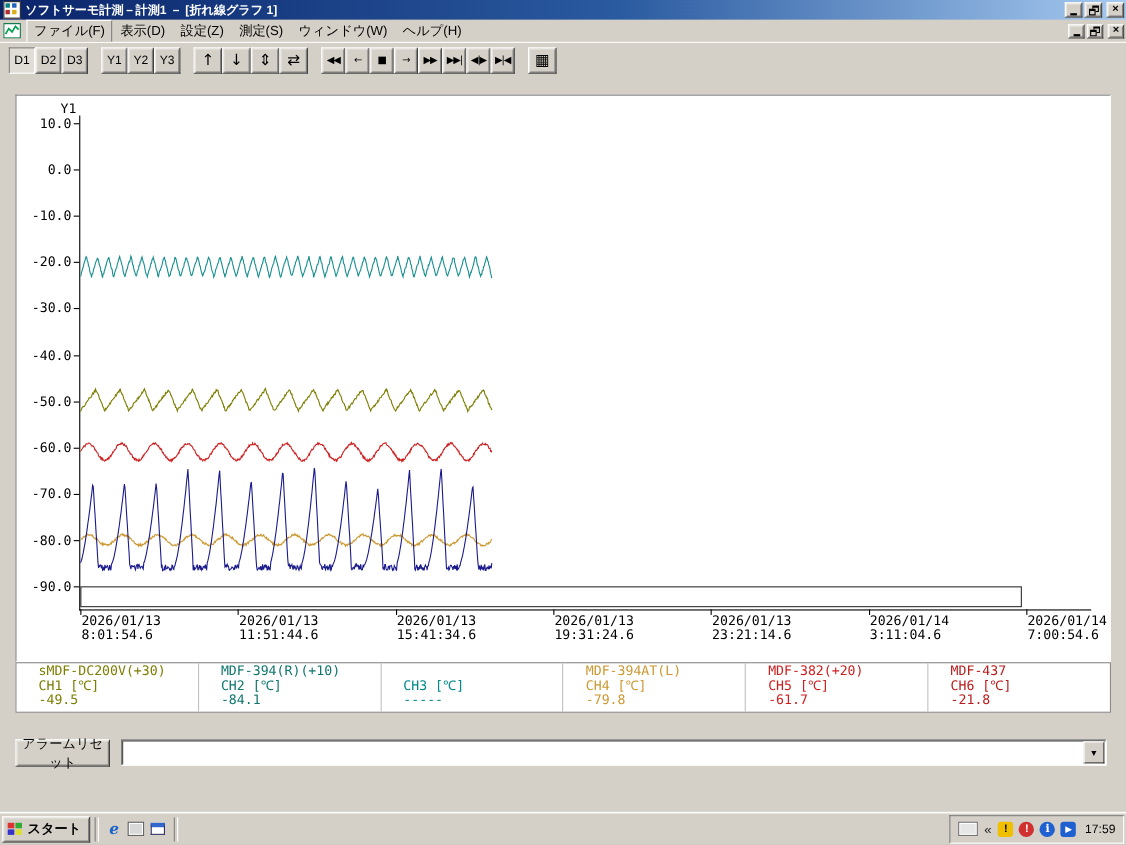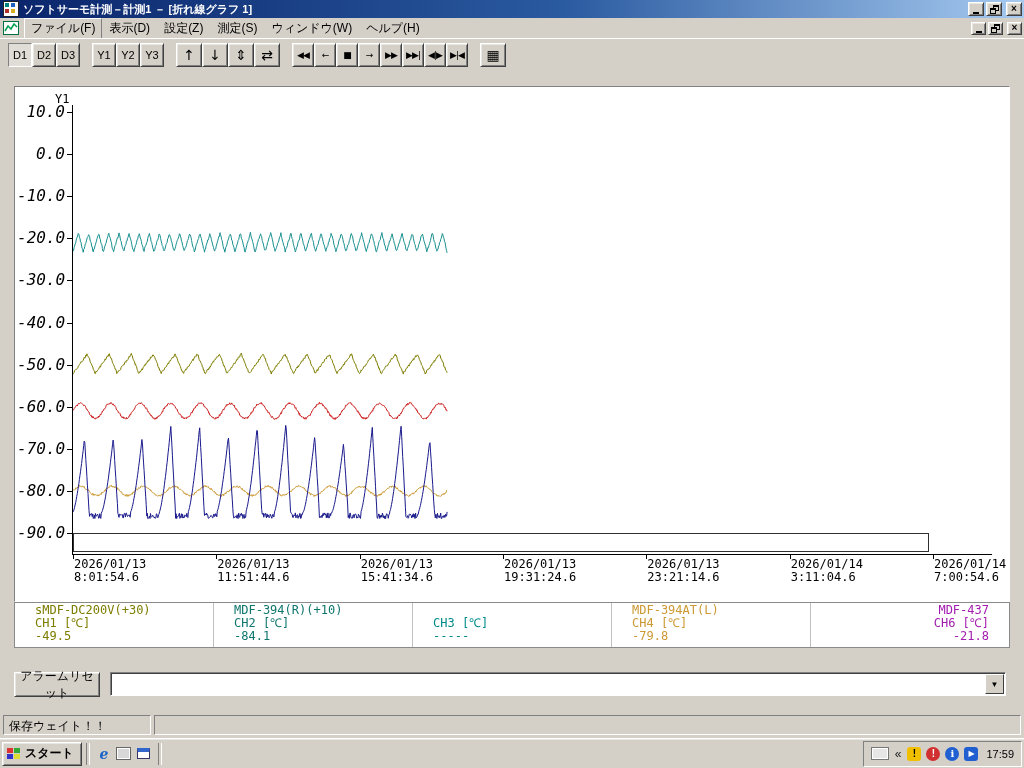--- a/index.html
+++ b/index.html
@@ -56,21 +56,21 @@
   .tbtn.icon.nav { width:22px; font-size:9px; letter-spacing:-1px; }
   .tbtn.pressed { border-color:#808080 #ffffff #ffffff #808080; box-shadow:none; background:#e0ddd6; }
 
   
   .content { position:absolute; left:0; top:70px; width:1024px; height:642px; background:#d4d0c8; }
 
   .chart-panel { position:absolute; left:14px; top:16px; width:996px; height:516px; box-sizing:border-box;
                  background:#fff; border:1px solid; border-color:#808080 #ffffff #ffffff #808080;
                  overflow:hidden; font-family:"DejaVu Sans Mono","Liberation Mono",monospace; }
   .y-axis-title { position:absolute; left:40px; top:5px; font-size:12px; }
-  .ytick { position:absolute; left:2px; width:48px; text-align:right; font-size:16px; line-height:14px;font-style:italic; }
+  .ytick { position:absolute; left:2px; width:48px; text-align:right; font-size:12px; line-height:14px; }
   .ytickmark { position:absolute; left:52px; width:5px; height:1px; background:#000; }
   .axis-v { position:absolute; left:57px; top:18px; width:1px; height:450px; background:#000; }
   .axis-h { position:absolute; left:57px; top:467px; width:920px; height:1px; background:#000; }
   .xtickmark { position:absolute; top:467px; width:1px; height:5px; background:#000; }
   .xtick { position:absolute; top:471px; font-size:12px; line-height:13px; white-space:nowrap; }
   .range-box { position:absolute; left:58px; top:446px; width:856px; height:19px; box-sizing:border-box;
                border:1px solid #303030; }
   #traces { position:absolute; left:58px; top:25px; }
 
   .legend { position:absolute; left:14px; top:532px; width:996px; height:46px; box-sizing:border-box;
@@ -303,42 +303,43 @@
         <div class="legend-cell" style="color: rgb(0, 139, 139);">
           <div class="lg-line"></div>
           <div class="lg-line">CH3 [℃]</div>
           <div class="lg-line">-----</div>
         </div>
         <div class="legend-cell" style="color: rgb(204, 153, 51);">
           <div class="lg-line">MDF-394AT(L)</div>
           <div class="lg-line">CH4 [℃]</div>
           <div class="lg-line">-79.8</div>
         </div>
-        <div class="legend-cell" style="color: #a21caf; text-align: right;">
+        <div class="legend-cell" style="color: rgb(204, 32, 32);">
+          <div class="lg-line">MDF-382(+20)</div>
+          <div class="lg-line">CH5 [℃]</div>
+          <div class="lg-line">-61.7</div>
+        </div>
+        <div class="legend-cell" style="color: #b91c1c;">
           <div class="lg-line">MDF-437</div>
           <div class="lg-line">CH6 [℃]</div>
           <div class="lg-line">-21.8</div>
         </div>
       </div>
 
     <button class="alarm-btn raised">アラームリセット</button>
 
     <div class="combo">
       <div class="combo-field"></div>
       <div class="combo-btn">
           <span>▼</span>
         </div>
     </div>
 
   </div>
 
-  <div class="statusbar">
-    <div class="status-cell1 sunken">保存ウェイト！！</div>
-    <div class="status-cell2 sunken"></div>
-  </div>
 
   <div class="taskbar">
     <button class="start-btn raised">
       <span class="win-flag"></span>
       <span>スタート</span>
     </button>
     <div class="ql-sep"></div>
     <button class="ql">
         <span class="ie-e">e</span>
       </button>

